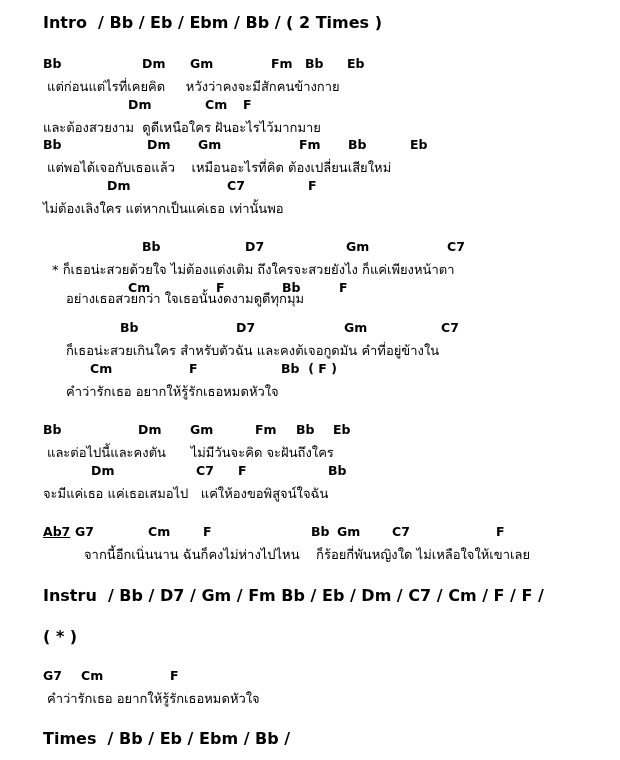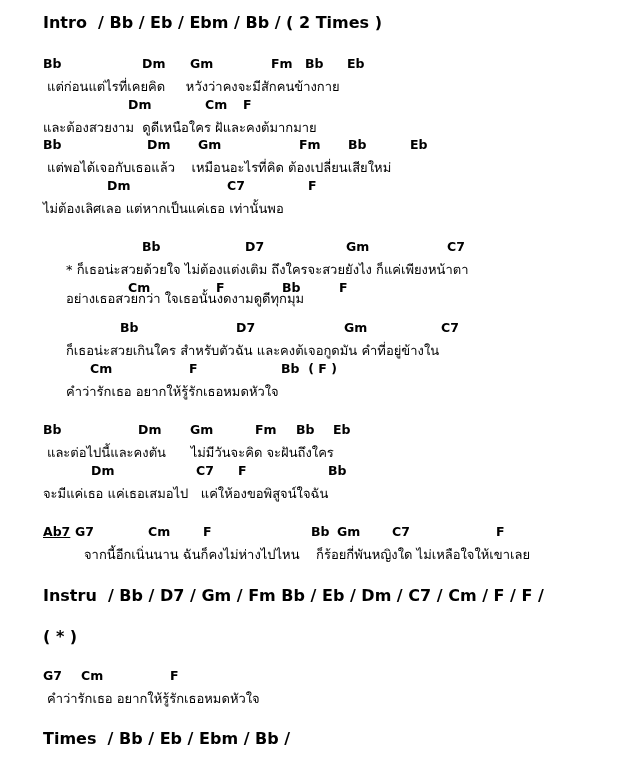--- a/index.html
+++ b/index.html
@@ -22,44 +22,44 @@
     <span class="chord" style="left: 271px;">Fm</span>
     <span class="chord" style="left: 305px;">Bb</span>
     <span class="chord" style="left: 347px;">Eb</span>
   </div>
 <div class="lyric" style="left:47px;top:76px">แต่ก่อนแต่ไรที่เคยคิด     หวังว่าคงจะมีสักคนข้างกาย</div>
 <div class="line" style="top:97px">
     <span class="chord" style="left: 128px;">Dm</span>
     <span class="chord" style="left: 205px;">Cm</span>
     <span class="chord" style="left: 243px;">F</span>
   </div>
-<div class="lyric" style="left:43px;top:117px">และต้องสวยงาม  ดูดีเหนือใคร ฝัและคงต้มากมาย</div>
+<div class="lyric" style="left:43px;top:117px">และต้องสวยงาม  ดูดีเหนือใคร ฝันอะไรไว้มากมาย</div>
 <div class="line" style="top:137px">
     <span class="chord" style="left: 43px;">Bb</span>
     <span class="chord" style="left: 147px;">Dm</span>
     <span class="chord" style="left: 198px;">Gm</span>
     <span class="chord" style="left: 299px;">Fm</span>
     <span class="chord" style="left: 348px;">Bb</span>
     <span class="chord" style="left: 410px;">Eb</span>
   </div>
 <div class="lyric" style="left:47px;top:157px">แต่พอได้เจอกับเธอแล้ว    เหมือนอะไรที่คิด ต้องเปลี่ยนเสียใหม่</div>
 <div class="line" style="top:178px">
     <span class="chord" style="left: 107px;">Dm</span>
     <span class="chord" style="left: 227px;">C7</span>
     <span class="chord" style="left: 308px;">F</span>
   </div>
-<div class="lyric" style="left:43px;top:198px">ไม่ต้องเลิศเลอ แต่หากเป็นแค่เธอ เท่านั้นพอ</div>
+<div class="lyric" style="left:43px;top:198px">ไม่ต้องเลิงใคร แต่หากเป็นแค่เธอ เท่านั้นพอ</div>
 
 <div class="line" style="top:239px">
     <span class="chord" style="left: 142px;">Bb</span>
     <span class="chord" style="left: 245px;">D7</span>
     <span class="chord" style="left: 346px;">Gm</span>
     <span class="chord" style="left: 447px;">C7</span>
   </div>
-<div class="lyric" style="left:66px;top:259px">* ก็เธอน่ะสวยด้วยใจ ไม่ต้องแต่งเติม ถึงใครจะสวยยังไง ก็แค่เพียงหน้าตา</div>
+<div class="lyric" style="left:52px;top:259px">* ก็เธอน่ะสวยด้วยใจ ไม่ต้องแต่งเติม ถึงใครจะสวยยังไง ก็แค่เพียงหน้าตา</div>
 <div class="line" style="top:280px">
     <span class="chord" style="left: 128px;">Cm</span>
     <span class="chord" style="left: 216px;">F</span>
     <span class="chord" style="left: 282px;">Bb</span>
     <span class="chord" style="left: 339px;">F</span>
   </div>
 <div class="lyric" style="left:66px;top:288px">อย่างเธอสวยกว่า ใจเธอนั้นงดงามดูดีทุกมุม</div>
 <div class="line" style="top:320px">
     <span class="chord" style="left: 120px;">Bb</span>
     <span class="chord" style="left: 236px;">D7</span>

